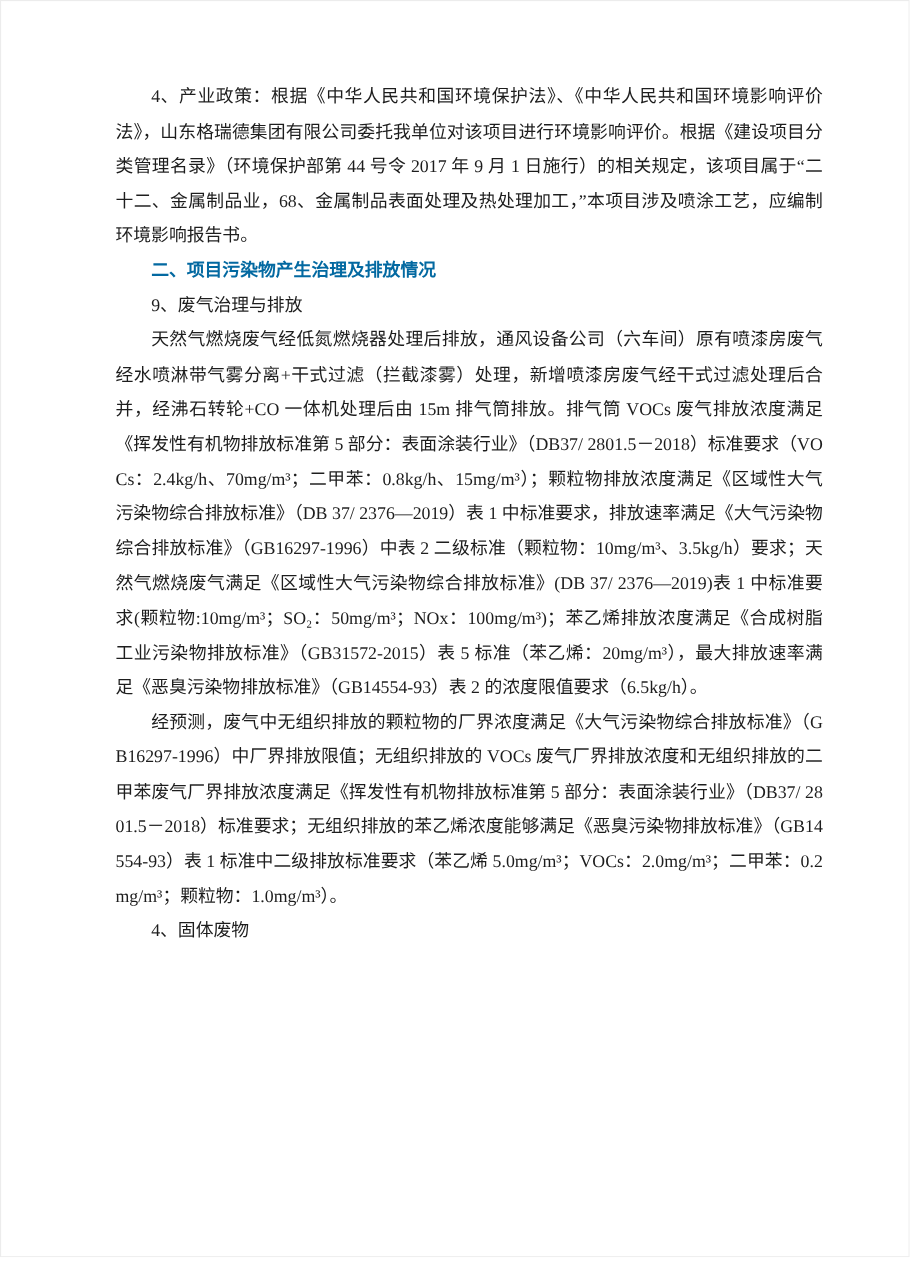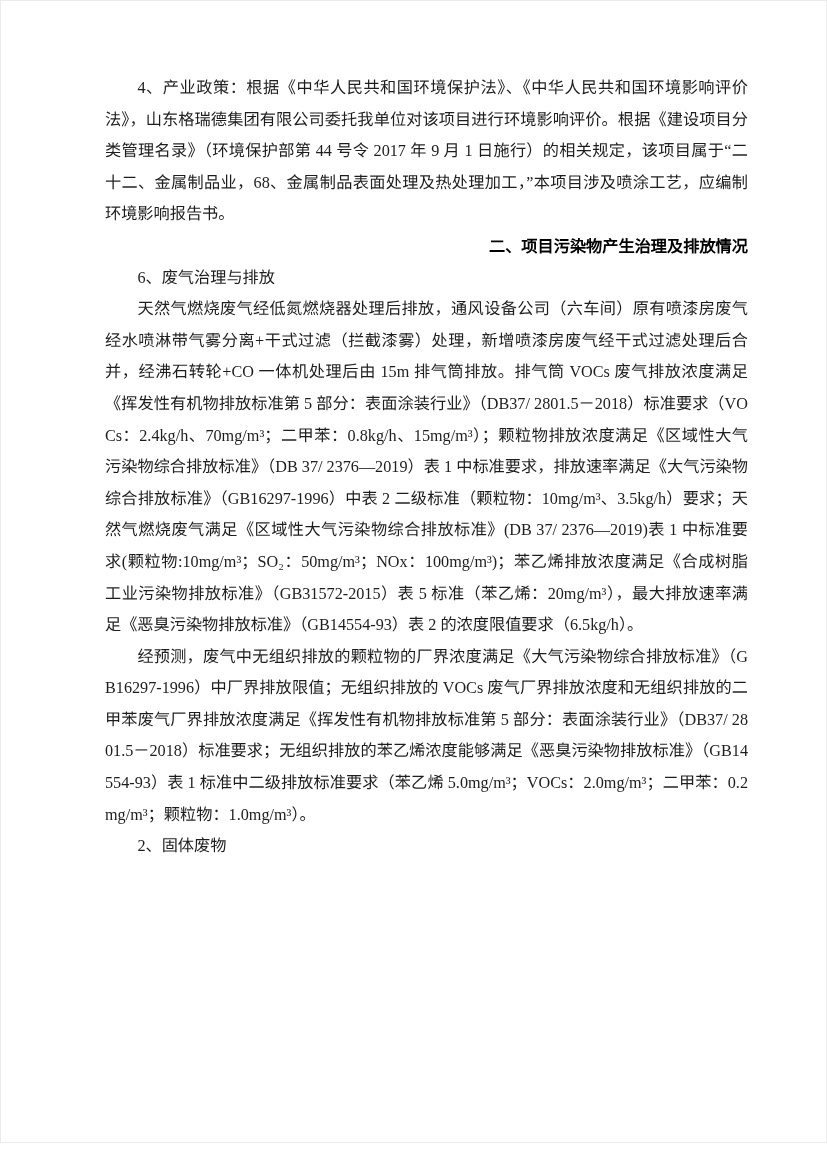--- a/index.html
+++ b/index.html
@@ -26,37 +26,37 @@
     font-size: 16.2px;
     line-height: 31.6px;
     color: #1d1d1d;
     text-align: justify;
     text-indent: 2em;
     word-break: break-all;
   }
   p.doc-par.heading {
     font-family: "Liberation Sans", "DejaVu Sans", sans-serif;
     font-weight: bold;
-    color: #000000;
-    text-align: right;
+    color: #0369a1;
+    text-align: left;
   }
 </style>
 </head>
 <body>
 
 <div class="page">
   <div class="textblock">
 
     <p class="doc-par">4、产业政策：根据《中华人民共和国环境保护法》、《中华人民共和国环境影响评价法》，山东格瑞德集团有限公司委托我单位对该项目进行环境影响评价。根据《建设项目分类管理名录》（环境保护部第 44 号令 2017 年 9 月 1 日施行）的相关规定，该项目属于“二十二、金属制品业，68、金属制品表面处理及热处理加工，”本项目涉及喷涂工艺，应编制环境影响报告书。</p>
 
 
     <p class="doc-par heading">二、项目污染物产生治理及排放情况</p>
 
-    <p class="doc-par">6、废气治理与排放</p>
+    <p class="doc-par">9、废气治理与排放</p>
 
     <p class="doc-par">天然气燃烧废气经低氮燃烧器处理后排放，通风设备公司（六车间）原有喷漆房废气经水喷淋带气雾分离+干式过滤（拦截漆雾）处理，新增喷漆房废气经干式过滤处理后合并，经沸石转轮+CO 一体机处理后由 15m 排气筒排放。排气筒 VOCs 废气排放浓度满足《挥发性有机物排放标准第 5 部分：表面涂装行业》（DB37/ 2801.5－2018）标准要求（VOCs：2.4kg/h、70mg/m³；二甲苯：0.8kg/h、15mg/m³）；颗粒物排放浓度满足《区域性大气污染物综合排放标准》（DB 37/ 2376—2019）表 1 中标准要求，排放速率满足《大气污染物综合排放标准》（GB16297-1996）中表 2 二级标准（颗粒物：10mg/m³、3.5kg/h）要求；天然气燃烧废气满足《区域性大气污染物综合排放标准》(DB 37/ 2376—2019)表 1 中标准要求(颗粒物:10mg/m³；SO₂：50mg/m³；NOx：100mg/m³)；苯乙烯排放浓度满足《合成树脂工业污染物排放标准》（GB31572-2015）表 5 标准（苯乙烯：20mg/m³），最大排放速率满足《恶臭污染物排放标准》（GB14554-93）表 2 的浓度限值要求（6.5kg/h）。</p>
 
     <p class="doc-par">经预测，废气中无组织排放的颗粒物的厂界浓度满足《大气污染物综合排放标准》（GB16297-1996）中厂界排放限值；无组织排放的 VOCs 废气厂界排放浓度和无组织排放的二甲苯废气厂界排放浓度满足《挥发性有机物排放标准第 5 部分：表面涂装行业》（DB37/ 2801.5－2018）标准要求；无组织排放的苯乙烯浓度能够满足《恶臭污染物排放标准》（GB14554-93）表 1 标准中二级排放标准要求（苯乙烯 5.0mg/m³；VOCs：2.0mg/m³；二甲苯：0.2 mg/m³；颗粒物：1.0mg/m³）。</p>
 
-    <p class="doc-par">2、固体废物</p>
+    <p class="doc-par">4、固体废物</p>
 
   </div>
 </div>
 
 </body></html>

